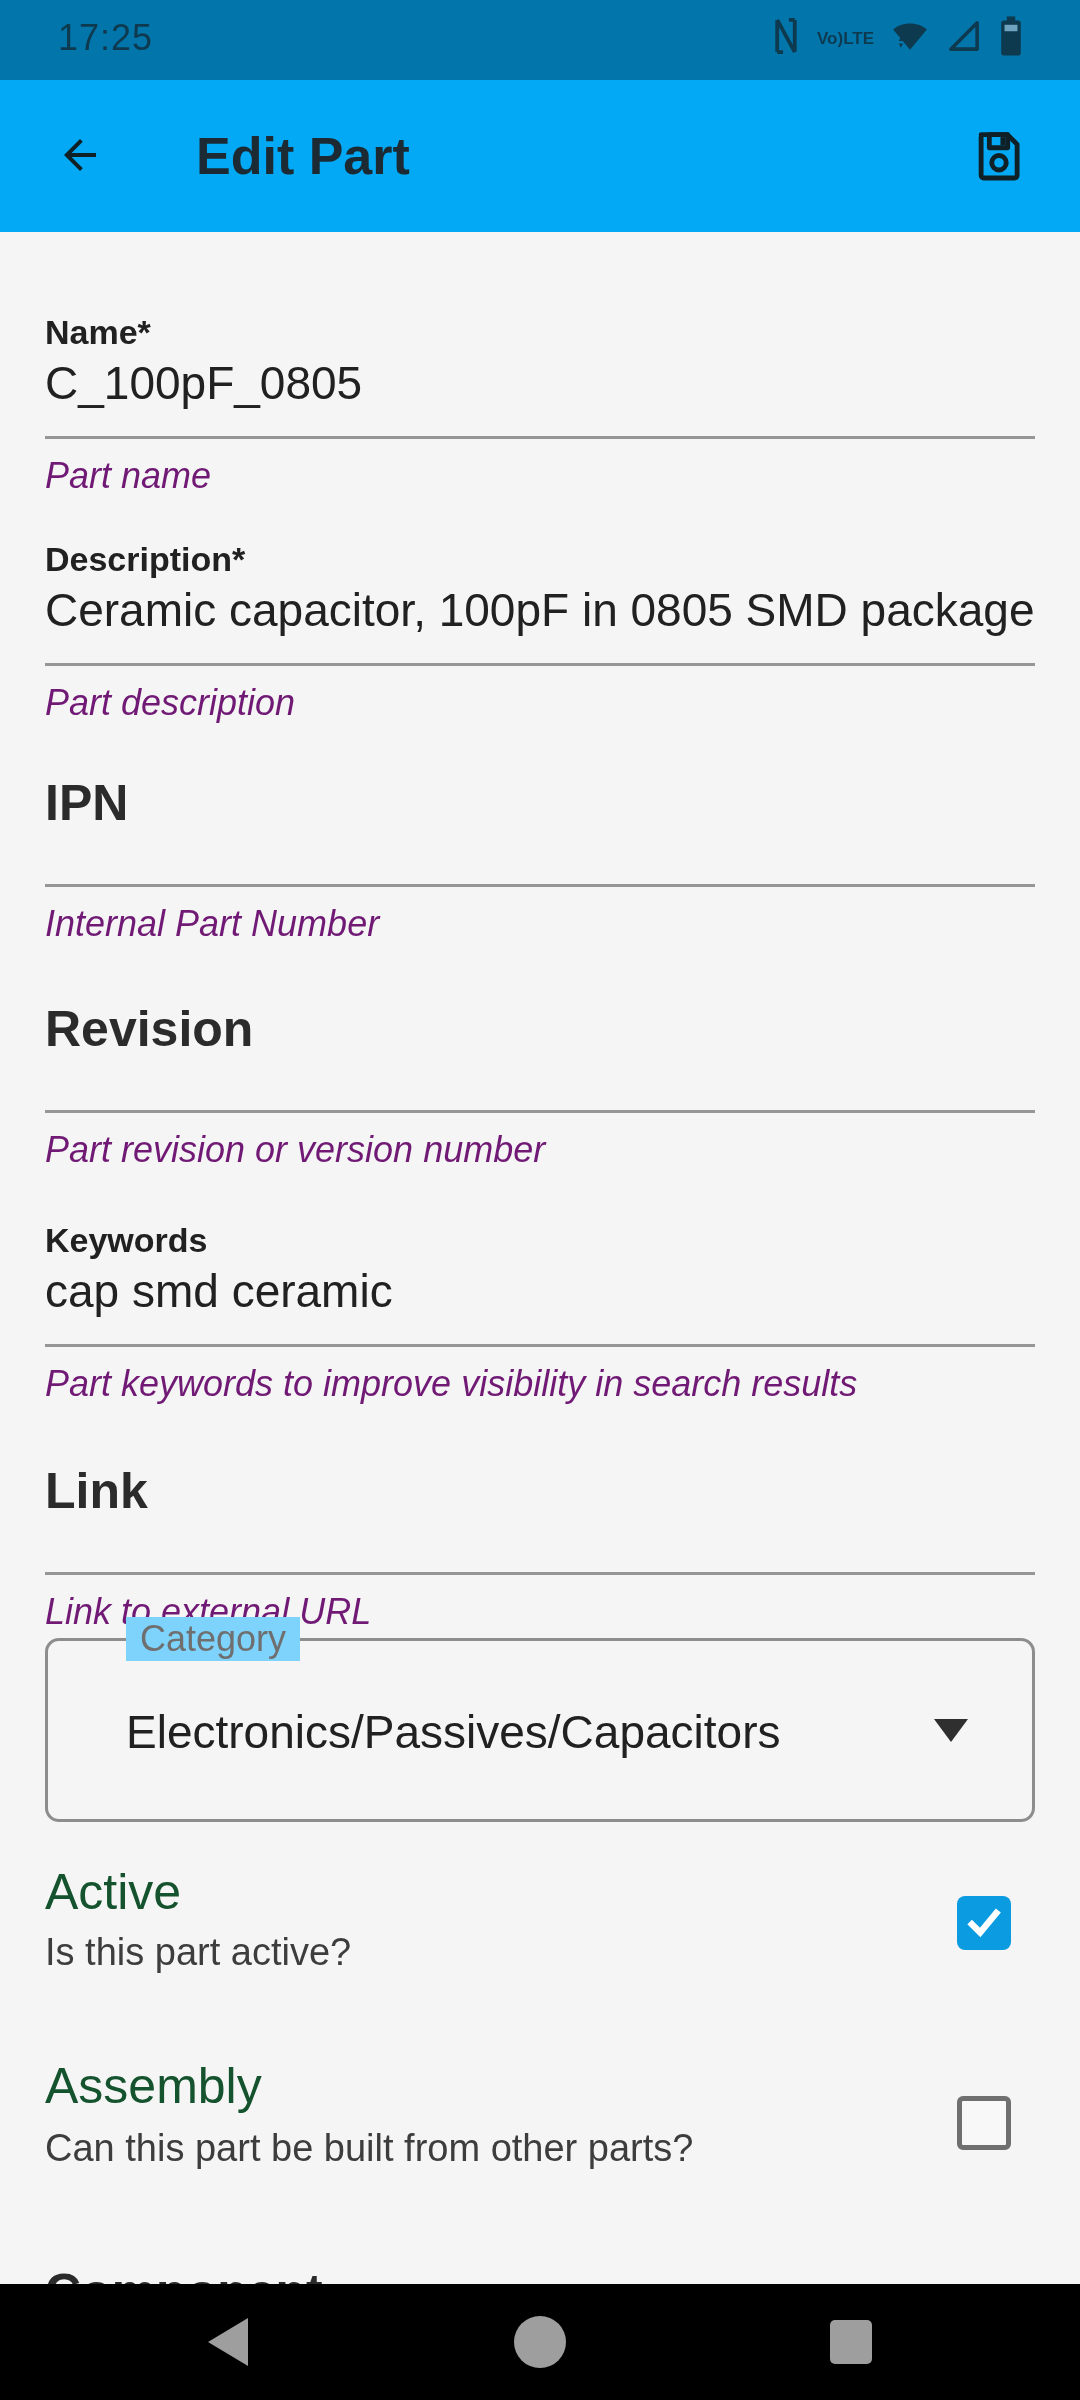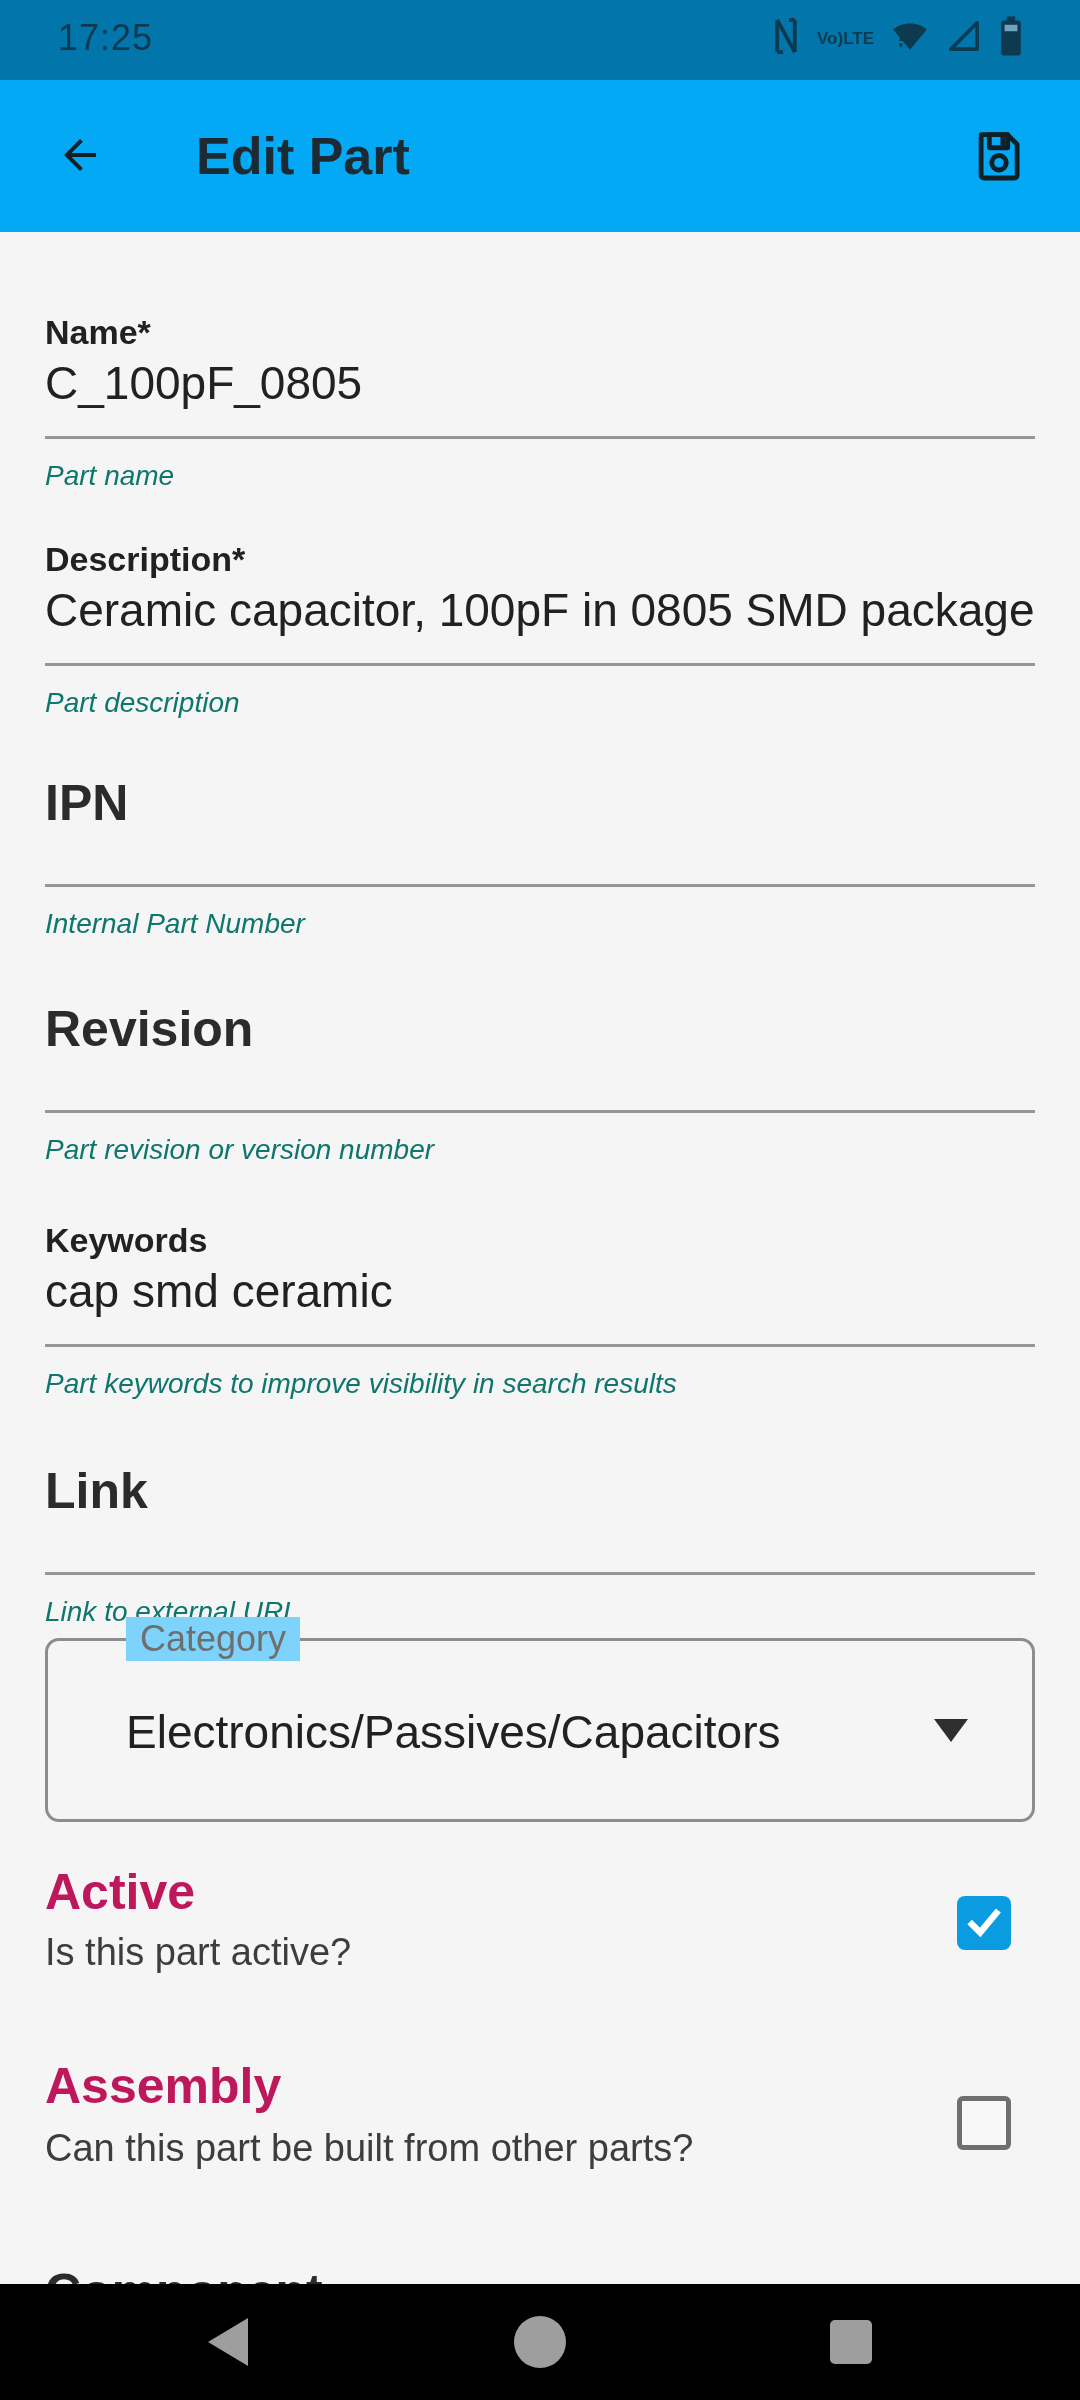--- a/index.html
+++ b/index.html
@@ -27,38 +27,38 @@
   .icon-btn { background:none; border:none; padding:0; cursor:pointer; display:flex; align-items:center; }
   .app-title { font-size:52px; font-weight:bold; color:#1b2a33; margin-left:92px; }
   .app-bar .spacer { flex:1; }
   
   .field { position:absolute; left:45px; right:45px; }
   .f-label { font-size:34px; font-weight:bold; color:#212121; line-height:44px; }
   .f-value { font-size:46px; color:#212121; line-height:58px; margin-top:0; }
   .f-big   { font-size:50px; font-weight:bold; color:#2b2b2b; line-height:66px; }
   .f-line  { height:3px; background:#969696; margin-top:24px; }
   .f-line-big { height:3px; background:#969696; margin-top:48px; }
-  .f-help  { font-size:28px; font-style:italic; color:#0f766e; line-height:46px; margin-top:14px; }
+  .f-help  { font-size:36px; font-style:italic; color:#701a75; line-height:46px; margin-top:14px; }
   
   .category-box {
     position:absolute; left:45px; right:45px; top:1638px; height:184px;
     border:3px solid #8d8d8d; border-radius:14px;
   }
   .category-label {
     position:absolute; top:-24px; left:78px; background:#7dd3fc; padding:0 14px;
     font-size:36px; color:#6f6f6f; line-height:44px;
   }
   .category-value { position:absolute; left:78px; top:62px; font-size:46px; color:#212121; line-height:58px; }
   .dd-arrow {
     position:absolute; right:64px; top:78px; width:0; height:0;
     border-left:17px solid transparent; border-right:17px solid transparent;
     border-top:23px solid #2f2f2f;
   }
   
-  .toggle-title { position:absolute; left:45px; font-size:50px; font-weight:bold; color:#be185d; line-height:60px; }
+  .toggle-title { position:absolute; left:45px; font-size:50px; font-weight:normal; color:#14532d; line-height:60px; }
   .toggle-sub   { position:absolute; left:45px; font-size:38px; color:#3d3d3d; line-height:48px; }
   .checkbox {
     position:absolute; left:957px; width:54px; height:54px; border-radius:8px;
     display:flex; align-items:center; justify-content:center;
   }
   .checkbox.checked { background:#0a9be0; }
   .checkbox.unchecked { background:#f8f8f8; border:5px solid #6f6f6f; border-radius:6px; }
   
   .next-section { position:absolute; left:45px; top:2262px; font-size:50px; font-weight:bold; color:#2b2b2b; line-height:60px; }
   

